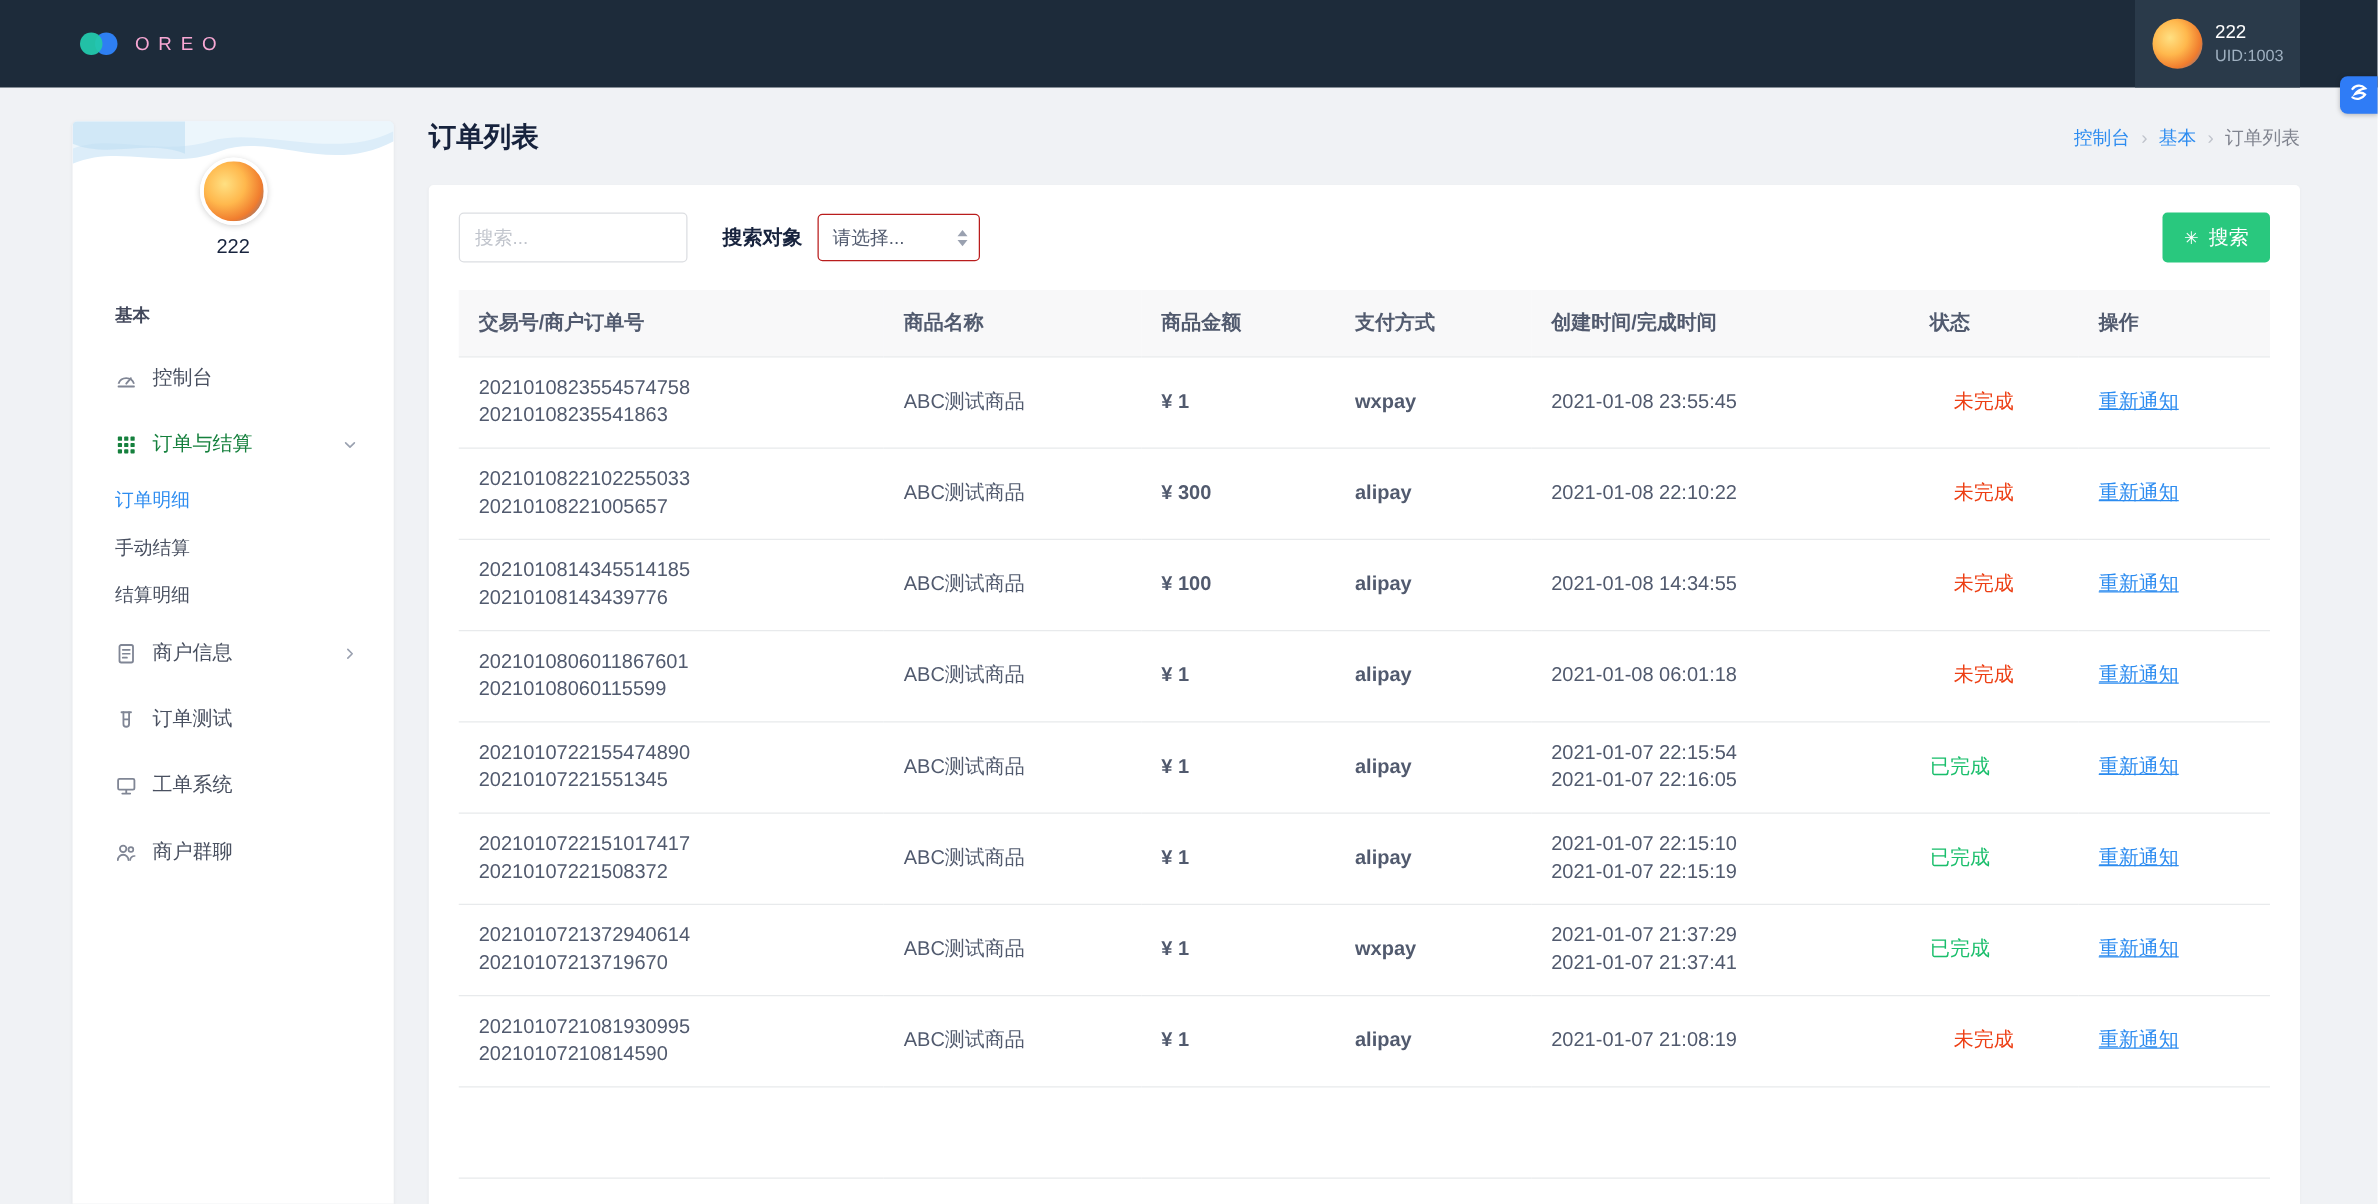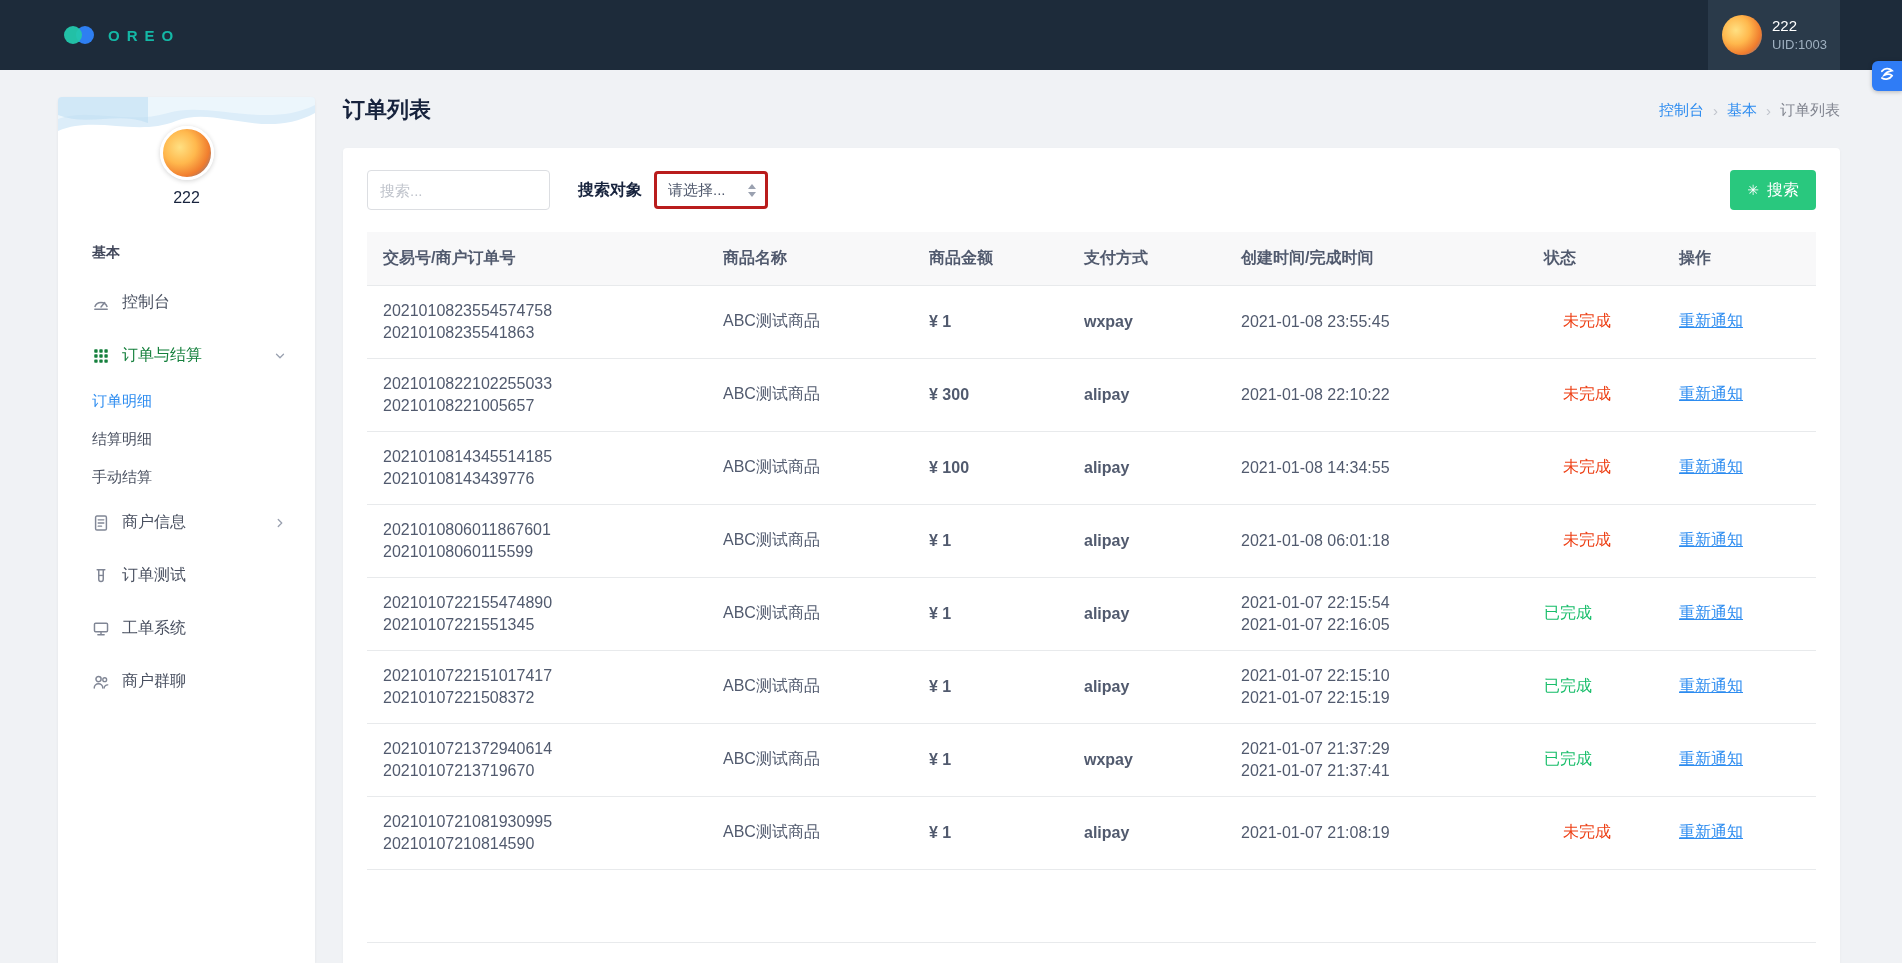--- a/index.html
+++ b/index.html
@@ -10,21 +10,21 @@
     font-family:"Liberation Sans","DejaVu Sans",sans-serif;
     color:#515a6e;
   }
 
   
   .navbar { position:absolute; top:0; left:0; width:1902px; height:70px; background:#1d2b3a; z-index:10; }
   .brand { position:absolute; left:64px; top:0; height:70px; display:flex; align-items:center; gap:12px; }
   .brand-circles { position:relative; width:32px; height:20px; }
   .brand-circles .c2 { position:absolute; left:12px; top:1px; width:18px; height:18px; border-radius:50%; background:#2e7ff2; }
   .brand-circles .c1 { position:absolute; left:0; top:1px; width:18px; height:18px; border-radius:50%; background:#23c8ac; opacity:.95; }
-  .brand-text { color:#14b8a6; font-size:15px; font-weight:700; letter-spacing:7px; }
+  .brand-text { color:#f9a8d4; font-size:15px; font-weight:400; letter-spacing:7px; }
   .user-chip { position:absolute; right:62px; top:0; height:70px; width:132px; background:#2a3a4a; display:flex; align-items:center; padding-left:14px; cursor:pointer; }
   .chip-avatar { width:40px; height:40px; border-radius:50%; flex:0 0 40px;
     background: radial-gradient(circle at 35% 38%, #ffe082 0%, #ffb84d 38%, #f07c2e 68%, #3b78c2 100%); }
   .chip-texts { margin-left:10px; line-height:1.35; }
   .chip-name { color:#ffffff; font-size:15px; }
   .chip-uid  { color:#9fb0c0; font-size:13px; }
 
   
   .float-widget { position:absolute; top:61px; right:0; width:30px; height:30px; background:#2f7cf6;
     border-radius:6px 0 0 6px; display:flex; align-items:center; justify-content:center; z-index:30;
@@ -56,21 +56,21 @@
   .bc-sep { color:#c0c4cc; }
 
   .card { margin-top:23px; background:#ffffff; border-radius:4px; padding:22px 24px 0;
     box-shadow:0 1px 3px rgba(0,0,0,.04); min-height:845px; }
 
   .search-row { display:flex; align-items:center; }
   .search-input { width:183px; height:40px; border:1px solid #dcdee2; border-radius:4px; padding:0 12px;
     font-size:15px; color:#3b82f6; outline:none; font-family:inherit; background:#fff; }
   .search-input::placeholder { color:#c0c4cc; }
   .target-label { margin-left:28px; font-size:16px; font-weight:700; color:#17233d; }
-  .select-box { margin-left:12px; width:114px; height:38px; border:3px solid #b91c1c; border-radius:4px;
+  .select-box { margin-left:12px; width:130px; height:38px; border:1px solid #b91c1c; border-radius:4px;
     display:flex; align-items:center; justify-content:space-between; padding:0 9px 0 11px;
     font-size:15px; color:#515a6e; cursor:pointer; background:#fff; }
   .updown { display:flex; flex-direction:column; gap:3px; }
   .tri-up { width:0; height:0; border-left:4px solid transparent; border-right:4px solid transparent; border-bottom:5px solid #9aa1b0; }
   .tri-dn { width:0; height:0; border-left:4px solid transparent; border-right:4px solid transparent; border-top:5px solid #9aa1b0; }
   .search-btn { margin-left:auto; height:40px; padding:0 17px; background:#29c87e; color:#fff; border:none;
     border-radius:4px; font-size:16px; display:flex; align-items:center; gap:8px; cursor:pointer; font-family:inherit; }
   .btn-icon { font-size:14px; line-height:1; }
 
   .orders-table { width:100%; border-collapse:collapse; margin-top:22px; table-layout:fixed; }
@@ -153,22 +153,22 @@
       <span>订单与结算</span>
       <span class="chev">
         <svg width="14" height="14" viewBox="0 0 16 16">
             <polyline points="4,6 8,10 12,6" fill="none" stroke="currentColor" stroke-width="1.5" stroke-linecap="round" stroke-linejoin="round"></polyline>
           </svg>
       </span>
     </div>
 
     <div>
       <div class="sub-item active"><span>订单明细</span></div>
+      <div class="sub-item"><span>手动结算</span></div>
       <div class="sub-item"><span>结算明细</span></div>
-      <div class="sub-item"><span>手动结算</span></div>
     </div>
 
     <div class="side-item">
       <span class="sicon">
         <svg width="18" height="18" viewBox="0 0 16 16">
             <rect x="3.2" y="1.8" width="9.6" height="12.4" rx="1.2" fill="none" stroke="currentColor" stroke-width="1.3"></rect>
             <line x1="5.5" y1="5.2" x2="10.5" y2="5.2" stroke="currentColor" stroke-width="1.2" stroke-linecap="round"></line>
             <line x1="5.5" y1="8" x2="10.5" y2="8" stroke="currentColor" stroke-width="1.2" stroke-linecap="round"></line>
             <line x1="5.5" y1="10.8" x2="8.5" y2="10.8" stroke="currentColor" stroke-width="1.2" stroke-linecap="round"></line>
           </svg>

